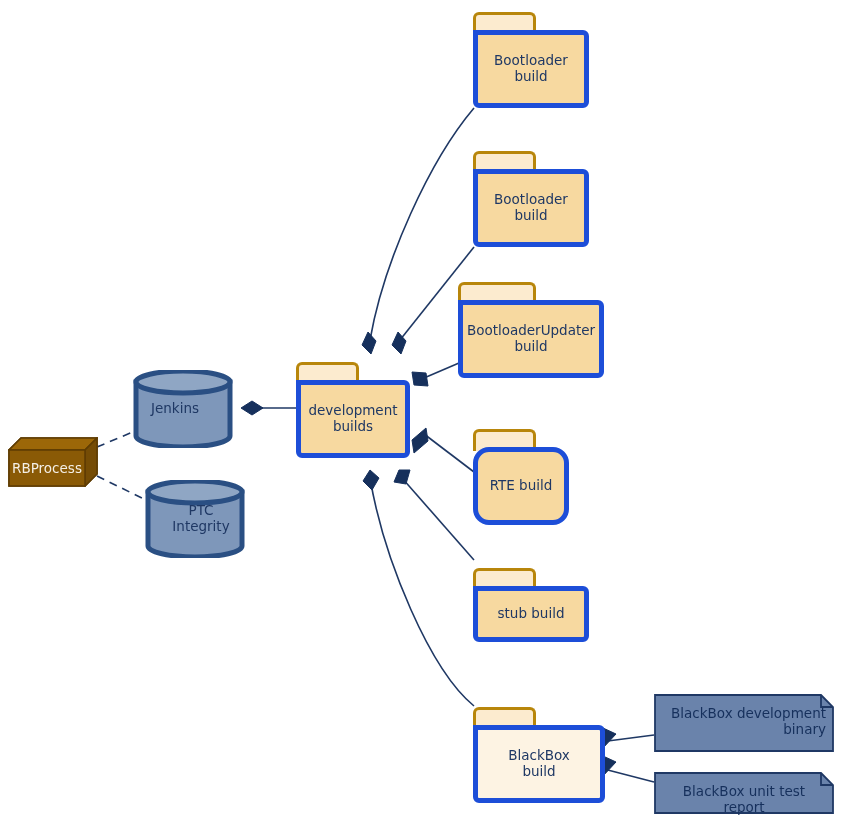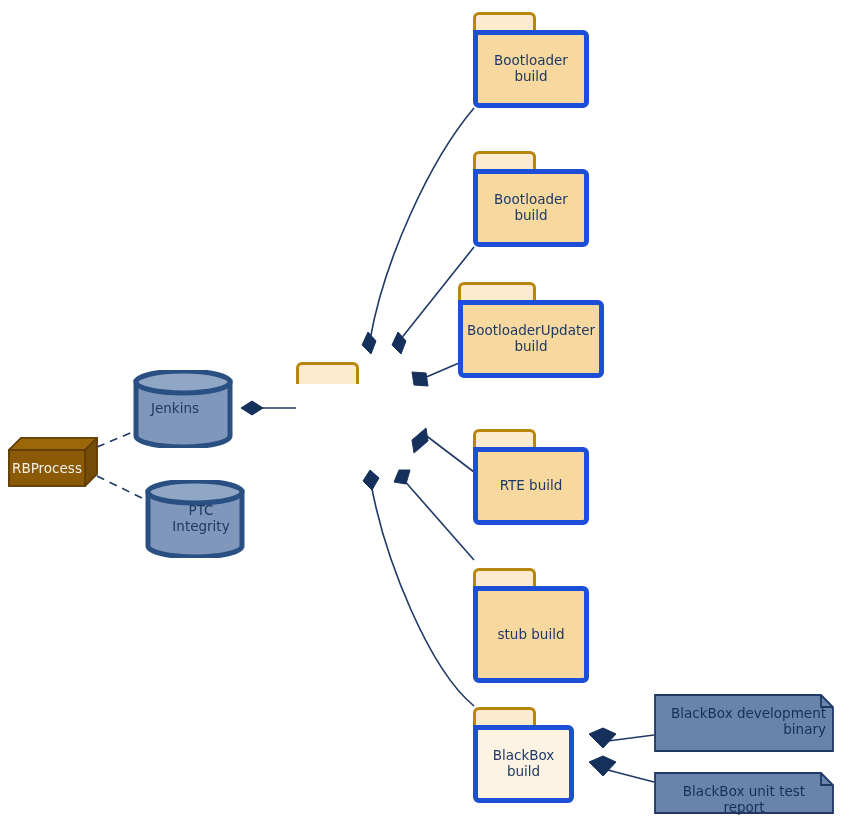--- a/index.html
+++ b/index.html
@@ -120,20 +120,24 @@
       <svg width="100" height="78" viewBox="0 0 100 78">
         <path d="M3,12 L3,66 A47,11 0 0 0 97,66 L97,12 Z" fill="#7e97ba" stroke="#2a4f83" stroke-width="5"></path>
         <ellipse cx="50" cy="12" rx="47" ry="11" fill="#8fa6c4" stroke="#2a4f83" stroke-width="5"></ellipse>
       </svg>
       <div class="cyl-txt" style="top:23px;">PTC
 Integrity</div>
     </div>
 
     <div class="folder" style="left:296px;top:362px;width:114px;height:96px;">
       <div class="f-tab" style="width:63px;height:22px;"></div>
+      <div class="f-body" style="top:18px;width:114px;height:78px;">
+        <span class="f-label">development
+builds</span>
+      </div>
     </div>
 
     <div class="folder" style="left:473px;top:12px;width:116px;height:96px;">
       <div class="f-tab" style="width:63px;height:22px;"></div>
       <div class="f-body" style="top:18px;width:116px;height:78px;">
         <span class="f-label">Bootloader
 build</span>
       </div>
     </div>
 
@@ -148,35 +152,35 @@
     <div class="folder" style="left:458px;top:282px;width:146px;height:96px;">
       <div class="f-tab" style="width:78px;height:22px;"></div>
       <div class="f-body" style="top:18px;width:146px;height:78px;">
         <span class="f-label">BootloaderUpdater
 build</span>
       </div>
     </div>
 
     <div class="folder" style="left:473px;top:429px;width:116px;height:96px;">
       <div class="f-tab" style="width:63px;height:22px;"></div>
-      <div class="f-body" style="top:18px;width:116px;height:78px;">
+      <div class="f-body" style="top:18px;width:96px;height:78px;border-radius:16px;">
         <span class="f-label">RTE build</span>
       </div>
     </div>
 
     <div class="folder" style="left:473px;top:568px;width:116px;height:96px;">
       <div class="f-tab" style="width:63px;height:22px;"></div>
-      <div class="f-body" style="top:18px;width:116px;height:97px;">
+      <div class="f-body" style="top:18px;width:116px;height:56px;">
         <span class="f-label">stub build</span>
       </div>
     </div>
 
     <div class="folder light" style="left:473px;top:707px;width:116px;height:96px;">
       <div class="f-tab" style="width:63px;height:22px;"></div>
-      <div class="f-body" style="top:18px;width:101px;height:78px;">
+      <div class="f-body" style="top:18px;width:132px;height:78px;">
         <span class="f-label">BlackBox
 build</span>
       </div>
     </div>
 
     <div class="note" style="left:654px;top:694px;width:180px;height:58px;">
       <svg width="180" height="58" viewBox="0 0 180 58">
         <polygon points="1,1 167,1 179,13 179,57 1,57" fill="#6a83ab" stroke="#1f3864" stroke-width="1.8"></polygon>
         <polyline points="167,1 167,13 179,13" fill="none" stroke="#1f3864" stroke-width="1.8"></polyline>
       </svg>

